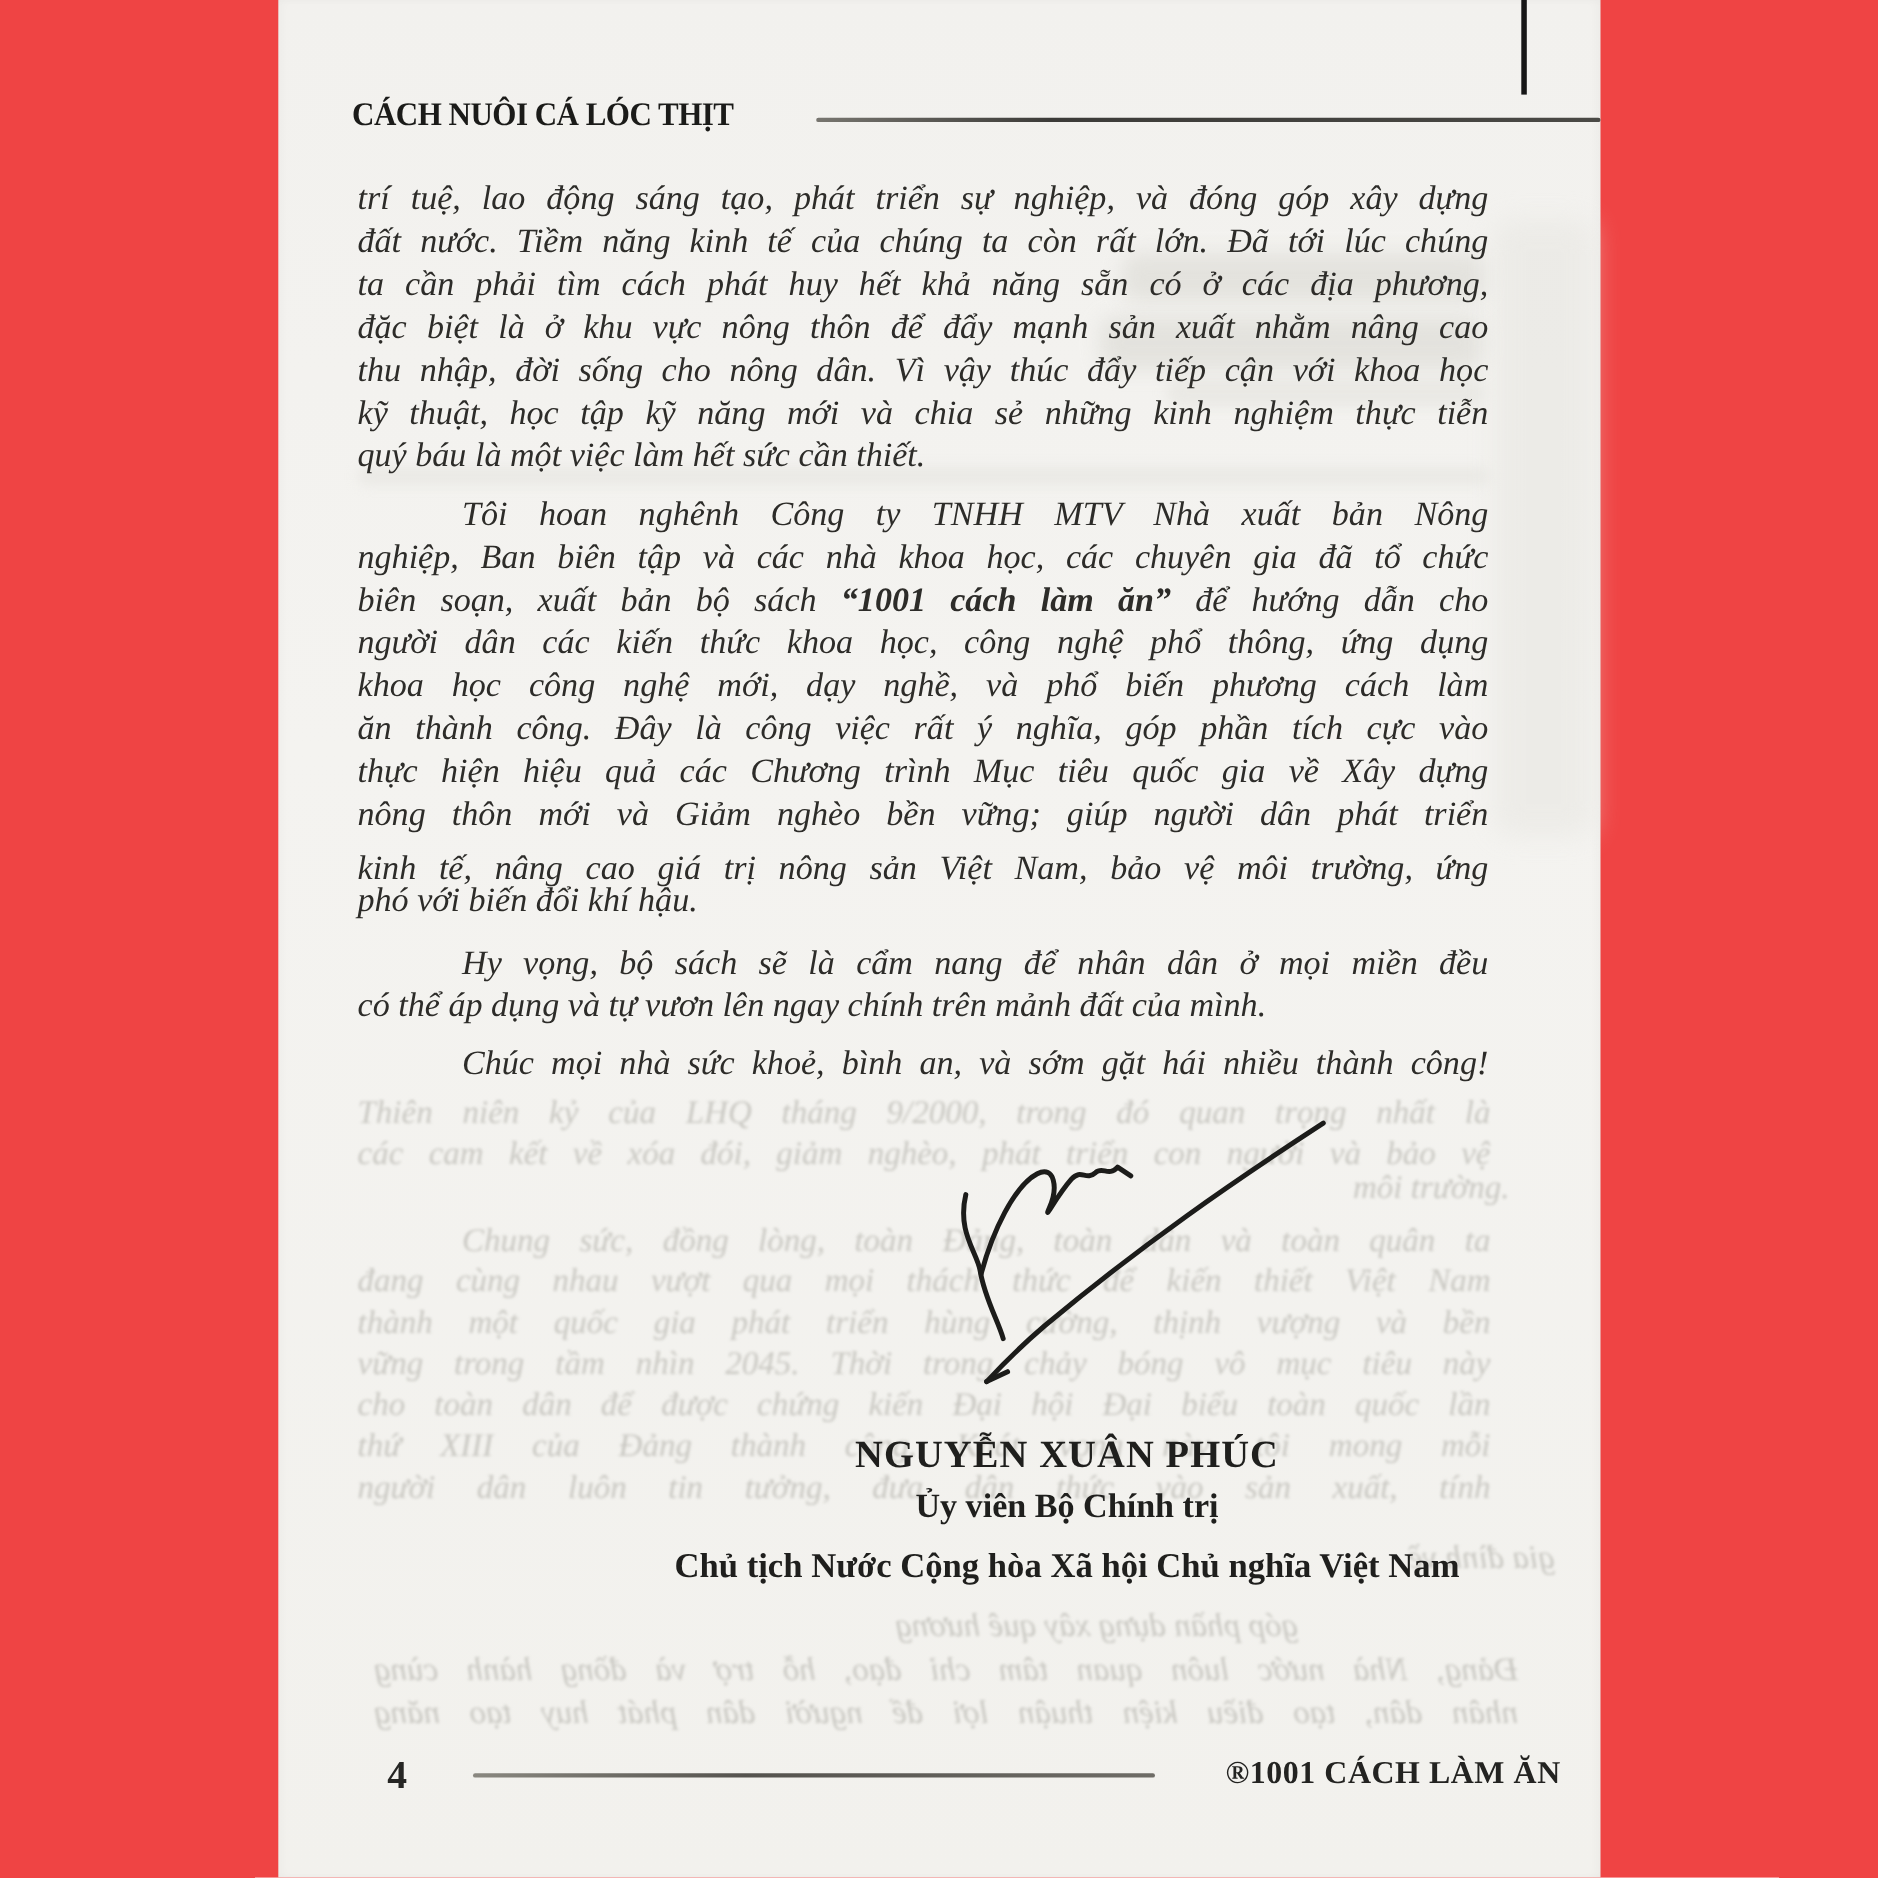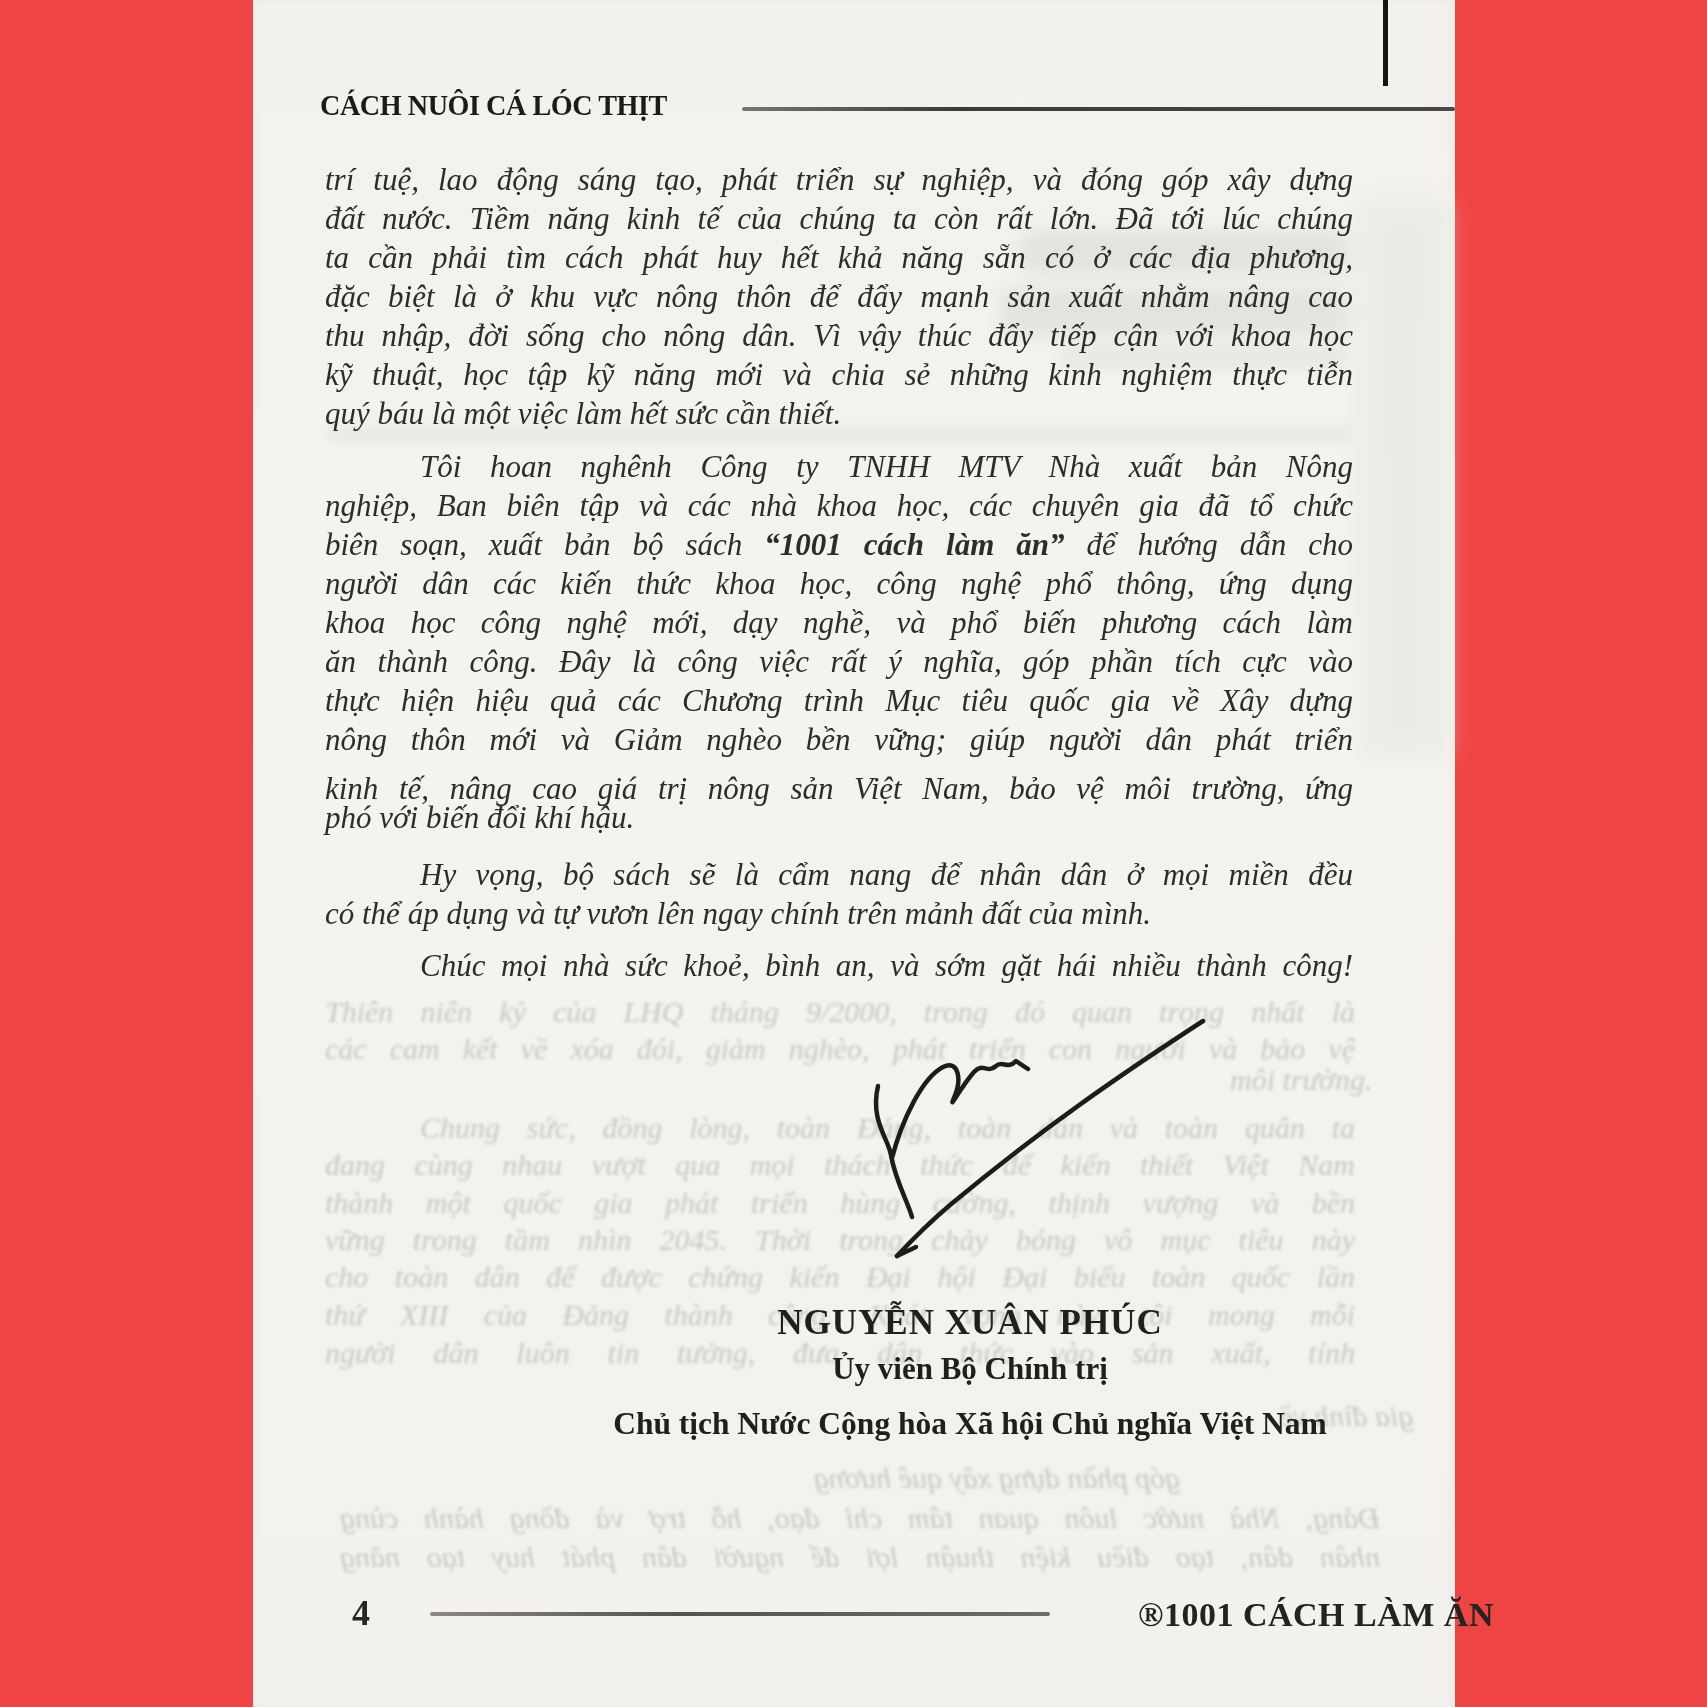--- a/index.html
+++ b/index.html
@@ -35,21 +35,21 @@
   .so-name{position:absolute;left:0;top:1303px;width:760px;font-weight:bold;font-size:35px;letter-spacing:1px;}
   .so-t1{position:absolute;left:0;top:1351px;width:760px;font-weight:bold;font-size:31px;}
   .so-t2{position:absolute;left:0;top:1406px;width:760px;font-weight:bold;font-size:31.5px;}
   .sig{position:absolute;left:740px;top:990px;width:520px;height:310px;}
   .ftr-num{position:absolute;left:352px;top:1592px;font-weight:bold;font-size:36px;color:#262624;}
   .ftr-rule{
     position:absolute;left:430px;top:1612px;width:620px;height:4px;border-radius:2px;
     background:linear-gradient(90deg,#8a8880,#55534e 40%,#6e6c66);
   }
   .ftr-book{
-    position:absolute;left:1138px;top:1596px;font-weight:bold;font-size:34px;
+    position:absolute;left:1114px;top:1596px;font-weight:bold;font-size:29px;
     color:#232321;letter-spacing:0.5px;white-space:nowrap;
   }
   .bleed-layer{position:absolute;left:0;top:0;width:1707px;height:1707px;pointer-events:none;}
   .bleed{
     position:absolute;font-style:italic;font-size:30px;line-height:36px;color:#aeada6;
     opacity:0.62;filter:blur(1.4px);white-space:nowrap;
   }
   .bleed.j{white-space:normal;text-align:justify;text-align-last:justify;height:36px;}
   .bleed.m{transform:scaleX(-1);}
   .blob{position:absolute;background:#dcdbd5;filter:blur(9px);opacity:0.65;border-radius:14px;}

